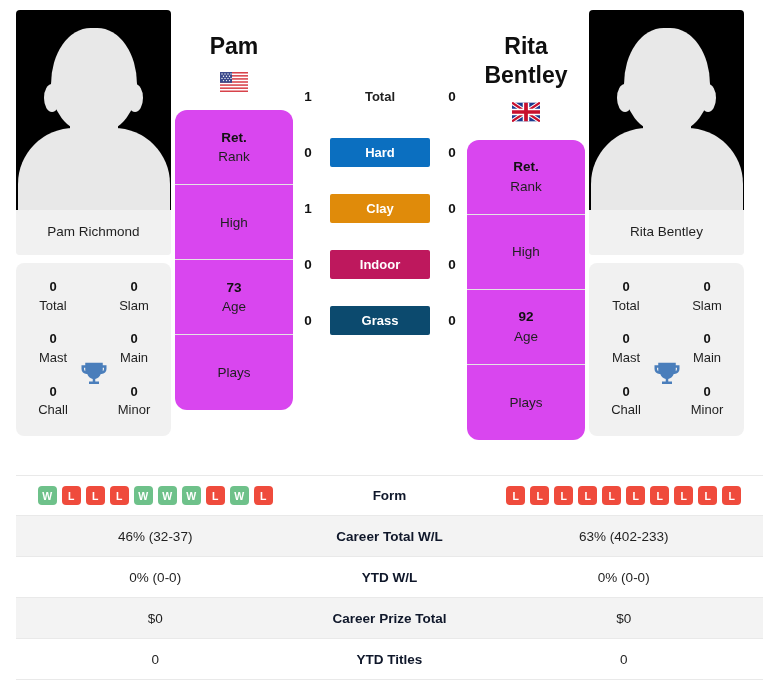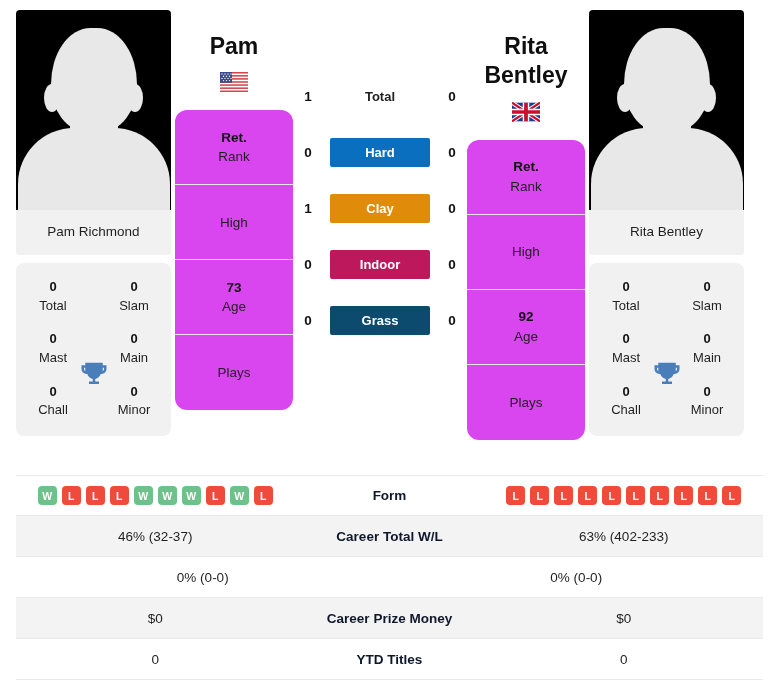--- a/index.html
+++ b/index.html
@@ -479,26 +479,27 @@
   </div>
 
   <div class="stat-row shaded">
     <div class="stat-side">46% (32-37)</div>
     <div class="stat-label">Career Total W/L</div>
     <div class="stat-side">63% (402-233)</div>
   </div>
 
   <div class="stat-row">
     <div class="stat-side">0% (0-0)</div>
+    <div class="stat-label">YTD W/L</div>
     <div class="stat-side">0% (0-0)</div>
   </div>
 
   <div class="stat-row shaded">
     <div class="stat-side">$0</div>
-    <div class="stat-label">Career Prize Money</div>
+    <div class="stat-label">Career Prize Total</div>
     <div class="stat-side">$0</div>
   </div>
 
   <div class="stat-row">
     <div class="stat-side">0</div>
     <div class="stat-label">YTD Titles</div>
     <div class="stat-side">0</div>
   </div>
 
 </div>

